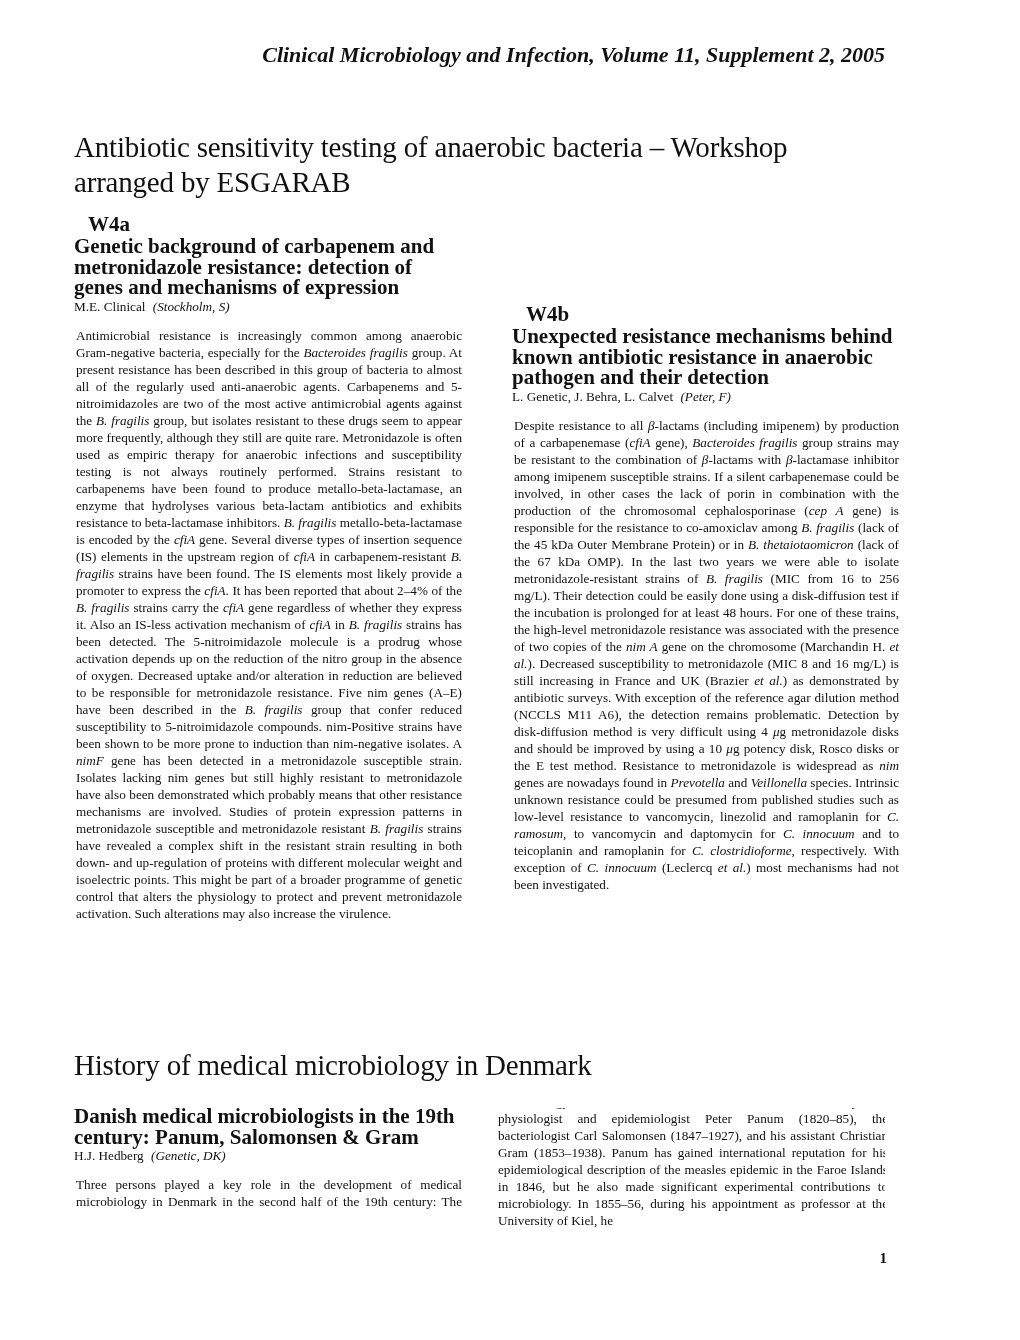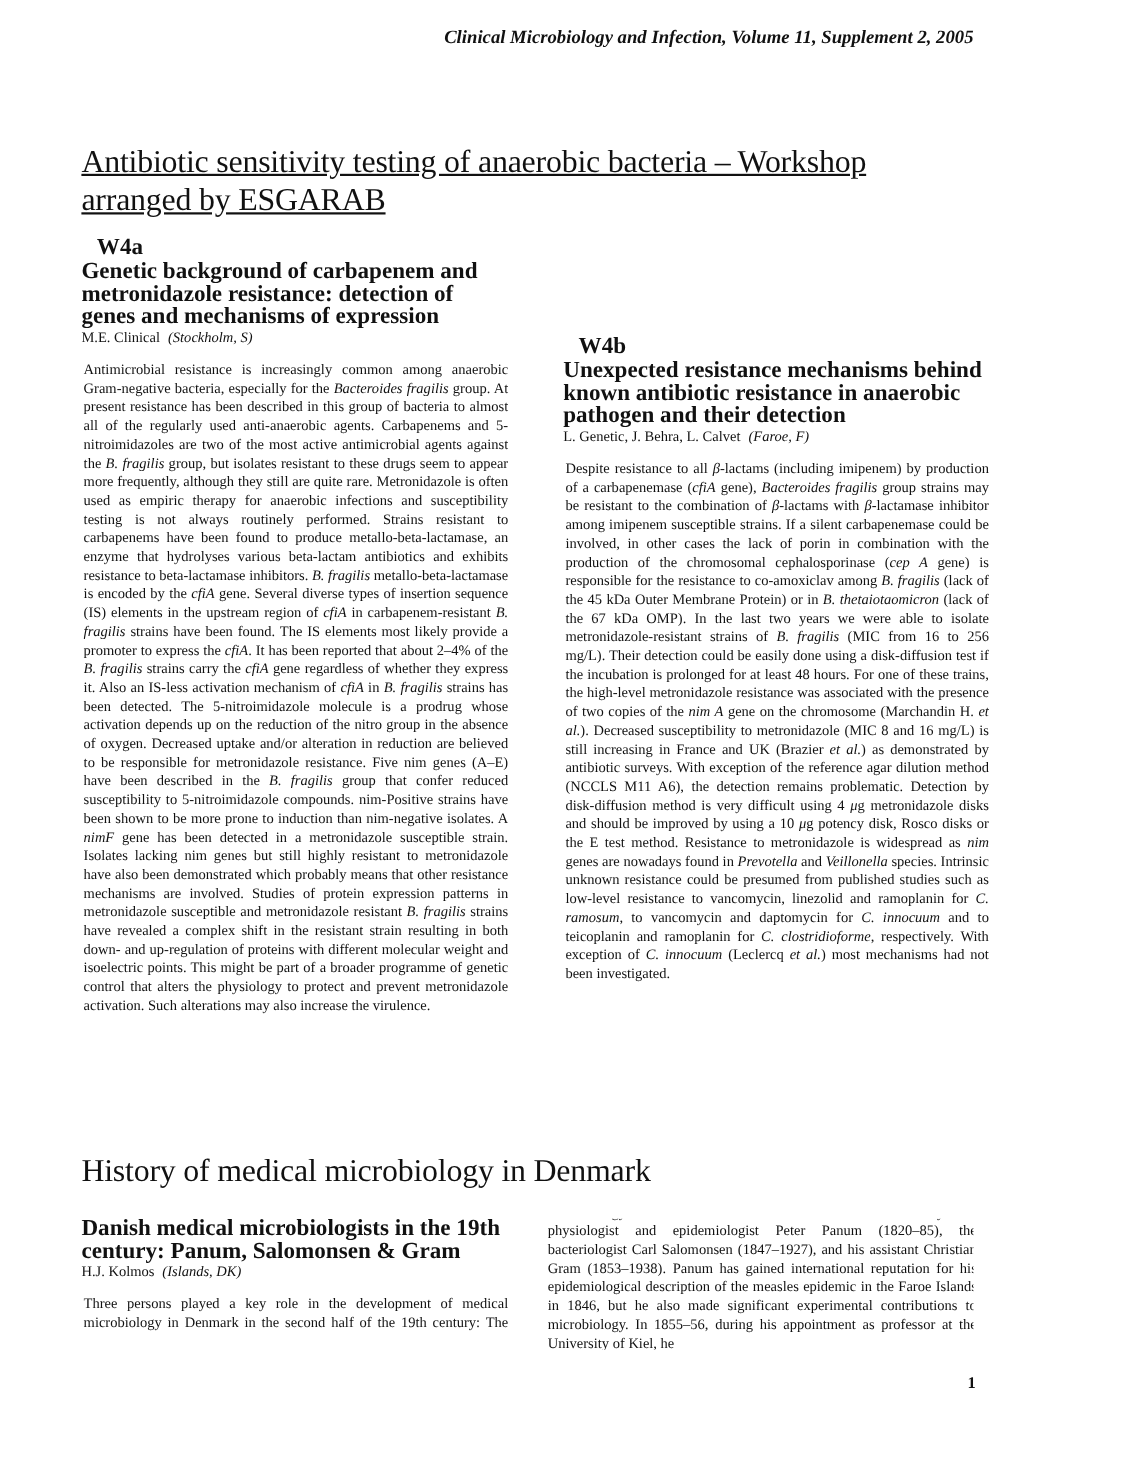--- a/index.html
+++ b/index.html
@@ -1,66 +1,66 @@
 <!DOCTYPE html>
 <html><head>
 <meta charset="utf-8">
 <style>
   html, body { margin: 0; padding: 0; background: #ffffff; }
   body { width: 1020px; height: 1340px; position: relative; overflow: hidden; color: #111; font-family: "Liberation Serif", "DejaVu Serif", serif; }
-  .running-head { position: absolute; top: 24px; right: 135px; font-family: "Liberation Serif", serif; font-weight: bold; font-style: italic; font-size: 17px; color: #111; }
+  .running-head { position: absolute; top: 42px; right: 135px; font-family: "Liberation Serif", serif; font-weight: bold; font-style: italic; font-size: 22px; color: #111; }
   .section-title { position: absolute; left: 74px; font-family: "Liberation Serif", serif; font-size: 29px; line-height: 35px; font-weight: normal; color: #111; margin: 0; letter-spacing: -0.2px; }
   .col { position: absolute; width: 390px; font-size: 13.2px; line-height: 17px; }
   .col p { margin: 2px; text-align: justify; }
   .code { font-weight: bold; font-size: 21px; line-height: 20px; margin: 0 0 2px 14px; }
   .abs-title { font-weight: bold; font-size: 21px; line-height: 20.5px; margin: 0; }
   .authors { font-size: 13.2px; line-height: 17px; margin: 0 0 12px 0; }
   .authors .aff { font-style: italic; margin-left: 4px; }
   .body-text i { font-style: italic; }
   .page-num { position: absolute; right: 133px; top: 1250px; font-weight: bold; font-size: 15px; }
   .gap { height: 18px; }
 </style>
 </head>
 <body>
 
 <div class="running-head">Clinical Microbiology and Infection, Volume 11, Supplement 2, 2005</div>
 
-<h1 class="section-title" style="top:130px; width:800px;text-decoration:underline;">Antibiotic sensitivity testing of anaerobic bacteria – Workshop arranged by ESGARAB</h1>
+<h1 class="section-title" style="top:130px; width:800px;">Antibiotic sensitivity testing of anaerobic bacteria – Workshop arranged by ESGARAB</h1>
 
 <div class="col" style="left:74px; top:214px;">
   <div class="code">W4a</div>
   <div class="abs-title">Genetic background of carbapenem and metronidazole resistance: detection of genes and mechanisms of expression</div>
   <div class="authors">
     <span>M.E. Clinical</span>
     <span class="aff">(Stockholm, S)</span>
   </div>
   <p class="body-text" style="height:628px; overflow:hidden;"><span>Antimicrobial resistance is increasingly common among anaerobic Gram-negative bacteria, especially for the </span><i>Bacteroides fragilis</i><span> group. At present resistance has been described in this group of bacteria to almost all of the regularly used anti-anaerobic agents. Carbapenems and 5-nitroimidazoles are two of the most active antimicrobial agents against the </span><i>B. fragilis</i><span> group, but isolates resistant to these drugs seem to appear more frequently, although they still are quite rare. Metronidazole is often used as empiric therapy for anaerobic infections and susceptibility testing is not always routinely performed. Strains resistant to carbapenems have been found to produce metallo-beta-lactamase, an enzyme that hydrolyses various beta-lactam antibiotics and exhibits resistance to beta-lactamase inhibitors. </span><i>B. fragilis</i><span> metallo-beta-lactamase is encoded by the </span><i>cfiA</i><span> gene. Several diverse types of insertion sequence (IS) elements in the upstream region of </span><i>cfiA</i><span> in carbapenem-resistant </span><i>B. fragilis</i><span> strains have been found. The IS elements most likely provide a promoter to express the </span><i>cfiA</i><span>. It has been reported that about 2–4% of the </span><i>B. fragilis</i><span> strains carry the </span><i>cfiA</i><span> gene regardless of whether they express it. Also an IS-less activation mechanism of </span><i>cfiA</i><span> in </span><i>B. fragilis</i><span> strains has been detected. The 5-nitroimidazole molecule is a prodrug whose activation depends up on the reduction of the nitro group in the absence of oxygen. Decreased uptake and/or alteration in reduction are believed to be responsible for metronidazole resistance. Five nim genes (A–E) have been described in the </span><i>B. fragilis</i><span> group that confer reduced susceptibility to 5-nitroimidazole compounds. nim-Positive strains have been shown to be more prone to induction than nim-negative isolates. A </span><i>nimF</i><span> gene has been detected in a metronidazole susceptible strain. Isolates lacking nim genes but still highly resistant to metronidazole have also been demonstrated which probably means that other resistance mechanisms are involved. Studies of protein expression patterns in metronidazole susceptible and metronidazole resistant </span><i>B. fragilis</i><span> strains have revealed a complex shift in the resistant strain resulting in both down- and up-regulation of proteins with different molecular weight and isoelectric points. This might be part of a broader programme of genetic control that alters the physiology to protect and prevent metronidazole activation. Such alterations may also increase the virulence.</span></p>
 </div>
 
 <div class="col" style="left:512px; top:218px; width:389px;">
   <div style="height:68px; overflow:hidden; position:relative;">
     
   </div>
   <div class="gap"></div>
   <div class="code">W4b</div>
   <div class="abs-title">Unexpected resistance mechanisms behind known antibiotic resistance in anaerobic pathogen and their detection</div>
   <div class="authors">
     <span>L. Genetic, J. Behra, L. Calvet</span>
-    <span class="aff">(Faroe, F)</span>
+    <span class="aff">(Peter, F)</span>
   </div>
   <p class="body-text"><span>Despite resistance to all </span><i>β</i><span>-lactams (including imipenem) by production of a carbapenemase (</span><i>cfiA</i><span> gene), </span><i>Bacteroides fragilis</i><span> group strains may be resistant to the combination of </span><i>β</i><span>-lactams with </span><i>β</i><span>-lactamase inhibitor among imipenem susceptible strains. If a silent carbapenemase could be involved, in other cases the lack of porin in combination with the production of the chromosomal cephalosporinase (</span><i>cep A</i><span> gene) is responsible for the resistance to co-amoxiclav among </span><i>B. fragilis</i><span> (lack of the 45 kDa Outer Membrane Protein) or in </span><i>B. thetaiotaomicron</i><span> (lack of the 67 kDa OMP). In the last two years we were able to isolate metronidazole-resistant strains of </span><i>B. fragilis</i><span> (MIC from 16 to 256 mg/L). Their detection could be easily done using a disk-diffusion test if the incubation is prolonged for at least 48 hours. For one of these trains, the high-level metronidazole resistance was associated with the presence of two copies of the </span><i>nim A</i><span> gene on the chromosome (Marchandin H. </span><i>et al.</i><span>). Decreased susceptibility to metronidazole (MIC 8 and 16 mg/L) is still increasing in France and UK (Brazier </span><i>et al.</i><span>) as demonstrated by antibiotic surveys. With exception of the reference agar dilution method (NCCLS M11 A6), the detection remains problematic. Detection by disk-diffusion method is very difficult using 4 </span><i>μ</i><span>g metronidazole disks and should be improved by using a 10 </span><i>μ</i><span>g potency disk, Rosco disks or the E test method. Resistance to metronidazole is widespread as </span><i>nim</i><span> genes are nowadays found in </span><i>Prevotella</i><span> and </span><i>Veillonella</i><span> species. Intrinsic unknown resistance could be presumed from published studies such as low-level resistance to vancomycin, linezolid and ramoplanin for </span><i>C. ramosum</i><span>, to vancomycin and daptomycin for </span><i>C. innocuum</i><span> and to teicoplanin and ramoplanin for </span><i>C. clostridioforme</i><span>, respectively. With exception of </span><i>C. innocuum</i><span> (Leclercq </span><i>et al.</i><span>) most mechanisms had not been investigated.</span></p>
 </div>
 
 <h1 class="section-title" style="top:1048px; width:800px;">History of medical microbiology in Denmark</h1>
 
 <div class="col" style="left:74px; top:1106px;">
   <div class="abs-title">Danish medical microbiologists in the 19th century: Panum, Salomonsen &amp; Gram</div>
   <div class="authors">
-    <span>H.J. Kolmos</span>
-    <span class="aff">(Islands, DK)</span>
+    <span>H.J. Hedberg</span>
+    <span class="aff">(Genetic, DK)</span>
   </div>
   <p class="body-text" style="height:34px; overflow:hidden;"><span>Three persons played a key role in the development of medical microbiology in Denmark in the second half of the 19th century: The physiologist and epidemiologist Peter Panum (1820–85), the bacteriologist Carl Salomonsen (1847–1927), and his assistant Christian Gram (1853–1938). Panum has gained international reputation for his epidemiological description of the measles epidemic in the Faroe Islands in 1846, but he also made significant experimental contributions to microbiology. In 1855–56, during his appointment as professor at the University of Kiel, he</span></p>
 </div>
 
 <div class="col" style="left:496px; top:1108px; width:389px;">
   <div style="height:119px; overflow:hidden; position:relative;">
     <p class="body-text" style="position:absolute; left:0; top:-34px; width:390px;"><span>Three persons played a key role in the development of medical microbiology in Denmark in the second half of the 19th century: The physiologist and epidemiologist Peter Panum (1820–85), the bacteriologist Carl Salomonsen (1847–1927), and his assistant Christian Gram (1853–1938). Panum has gained international reputation for his epidemiological description of the measles epidemic in the Faroe Islands in 1846, but he also made significant experimental contributions to microbiology. In 1855–56, during his appointment as professor at the University of Kiel, he</span></p>
   </div>
 </div>
 

